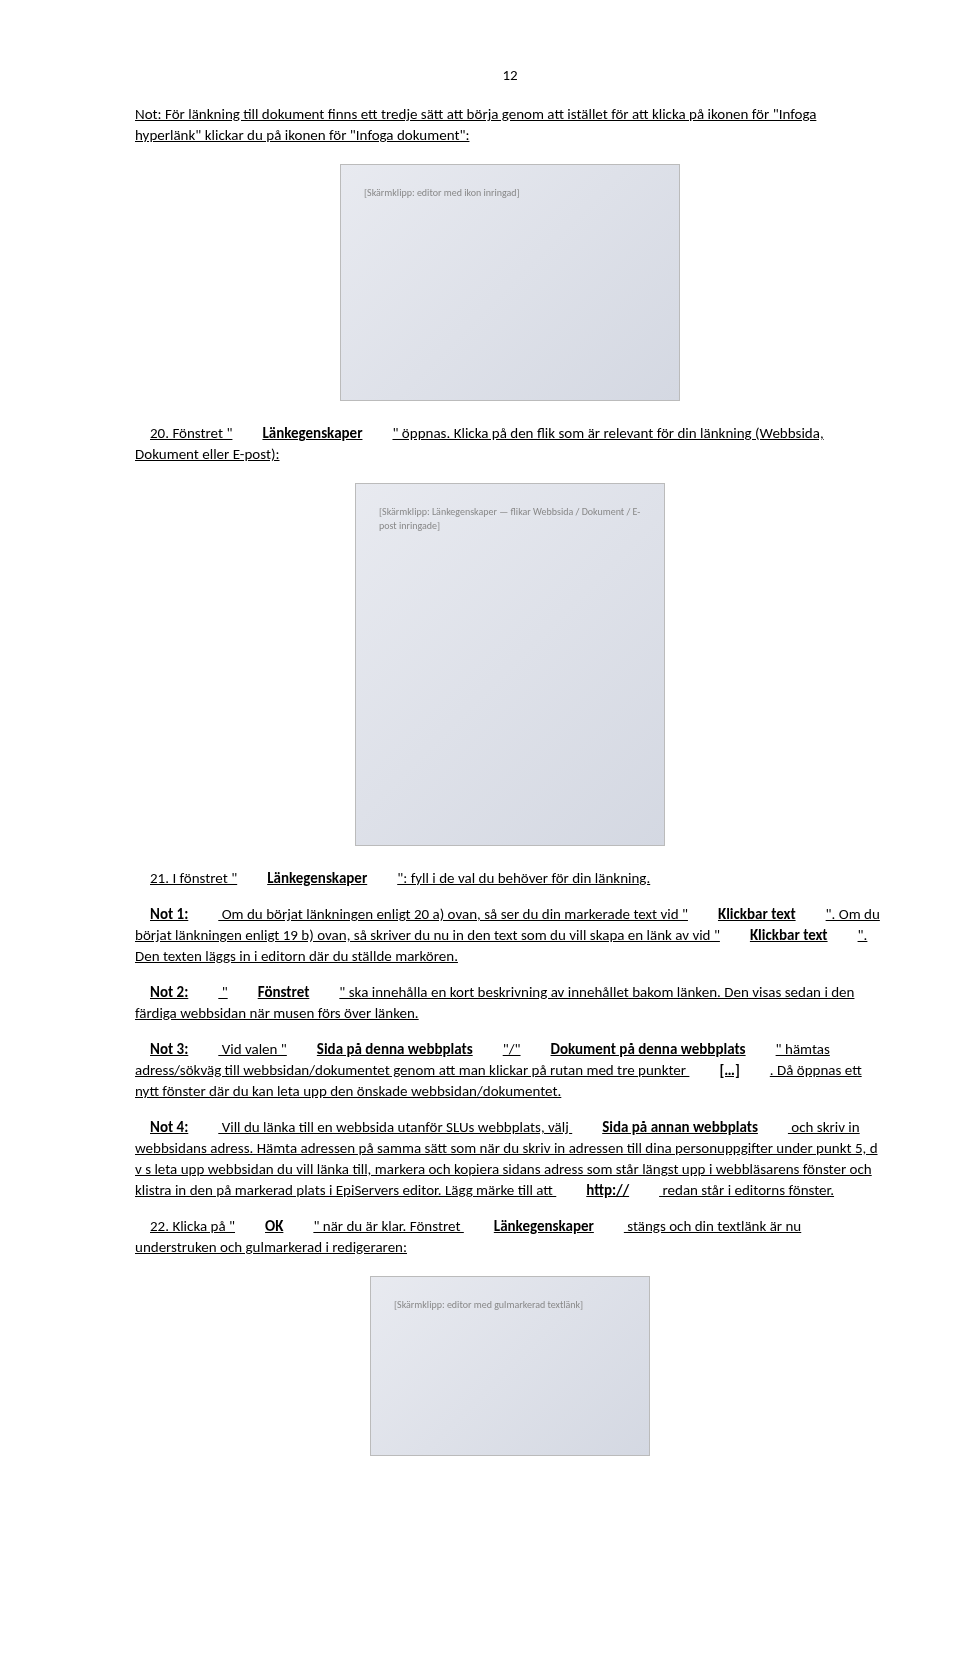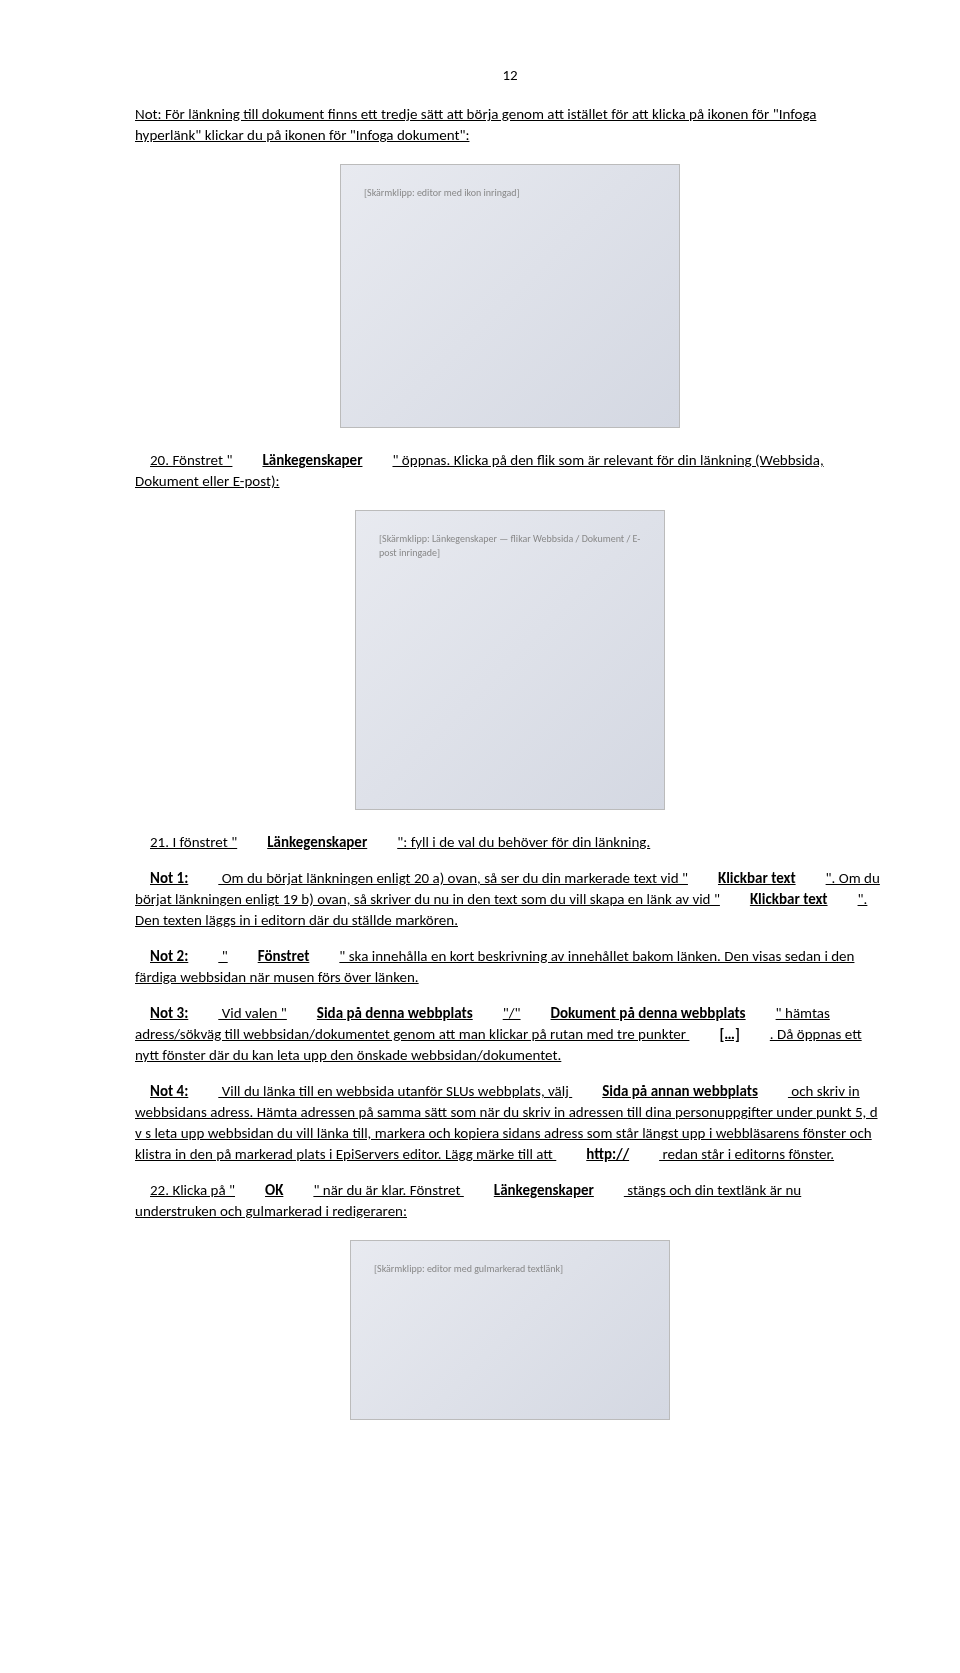--- a/index.html
+++ b/index.html
@@ -15,23 +15,23 @@
   .page-num { text-align: center; font-size: 15px; margin-bottom: 18px; }
   p { margin-bottom: 6px; text-decoration: underline; }
   .para { margin-bottom: 14px; }
   .screenshot-ph {
     display: block;
     margin: 18px auto 22px auto;
     background: linear-gradient(135deg, #e8eaf0 0%, #d4d8e2 100%);
     border: 1px solid #bbb;
     position: relative;
   }
-  .screenshot-ph.sm1 { width: 340px; height: 264px; }
-  .screenshot-ph.sm2 { width: 310px; height: 300px; }
-  .screenshot-ph.sm3 { width: 320px; height: 180px; }
+  .screenshot-ph.sm1 { width: 340px; height: 237px; }
+  .screenshot-ph.sm2 { width: 310px; height: 363px; }
+  .screenshot-ph.sm3 { width: 280px; height: 180px; }
   .screenshot-ph .ph-label {
     position: absolute; top: 6px; left: 8px;
     font-size: 10px; color: #888;
   }
   .bold { font-weight: bold; text-align: right; }
 </style>
 </head>
 <body>
 
 <div class="page-num">12</div>

